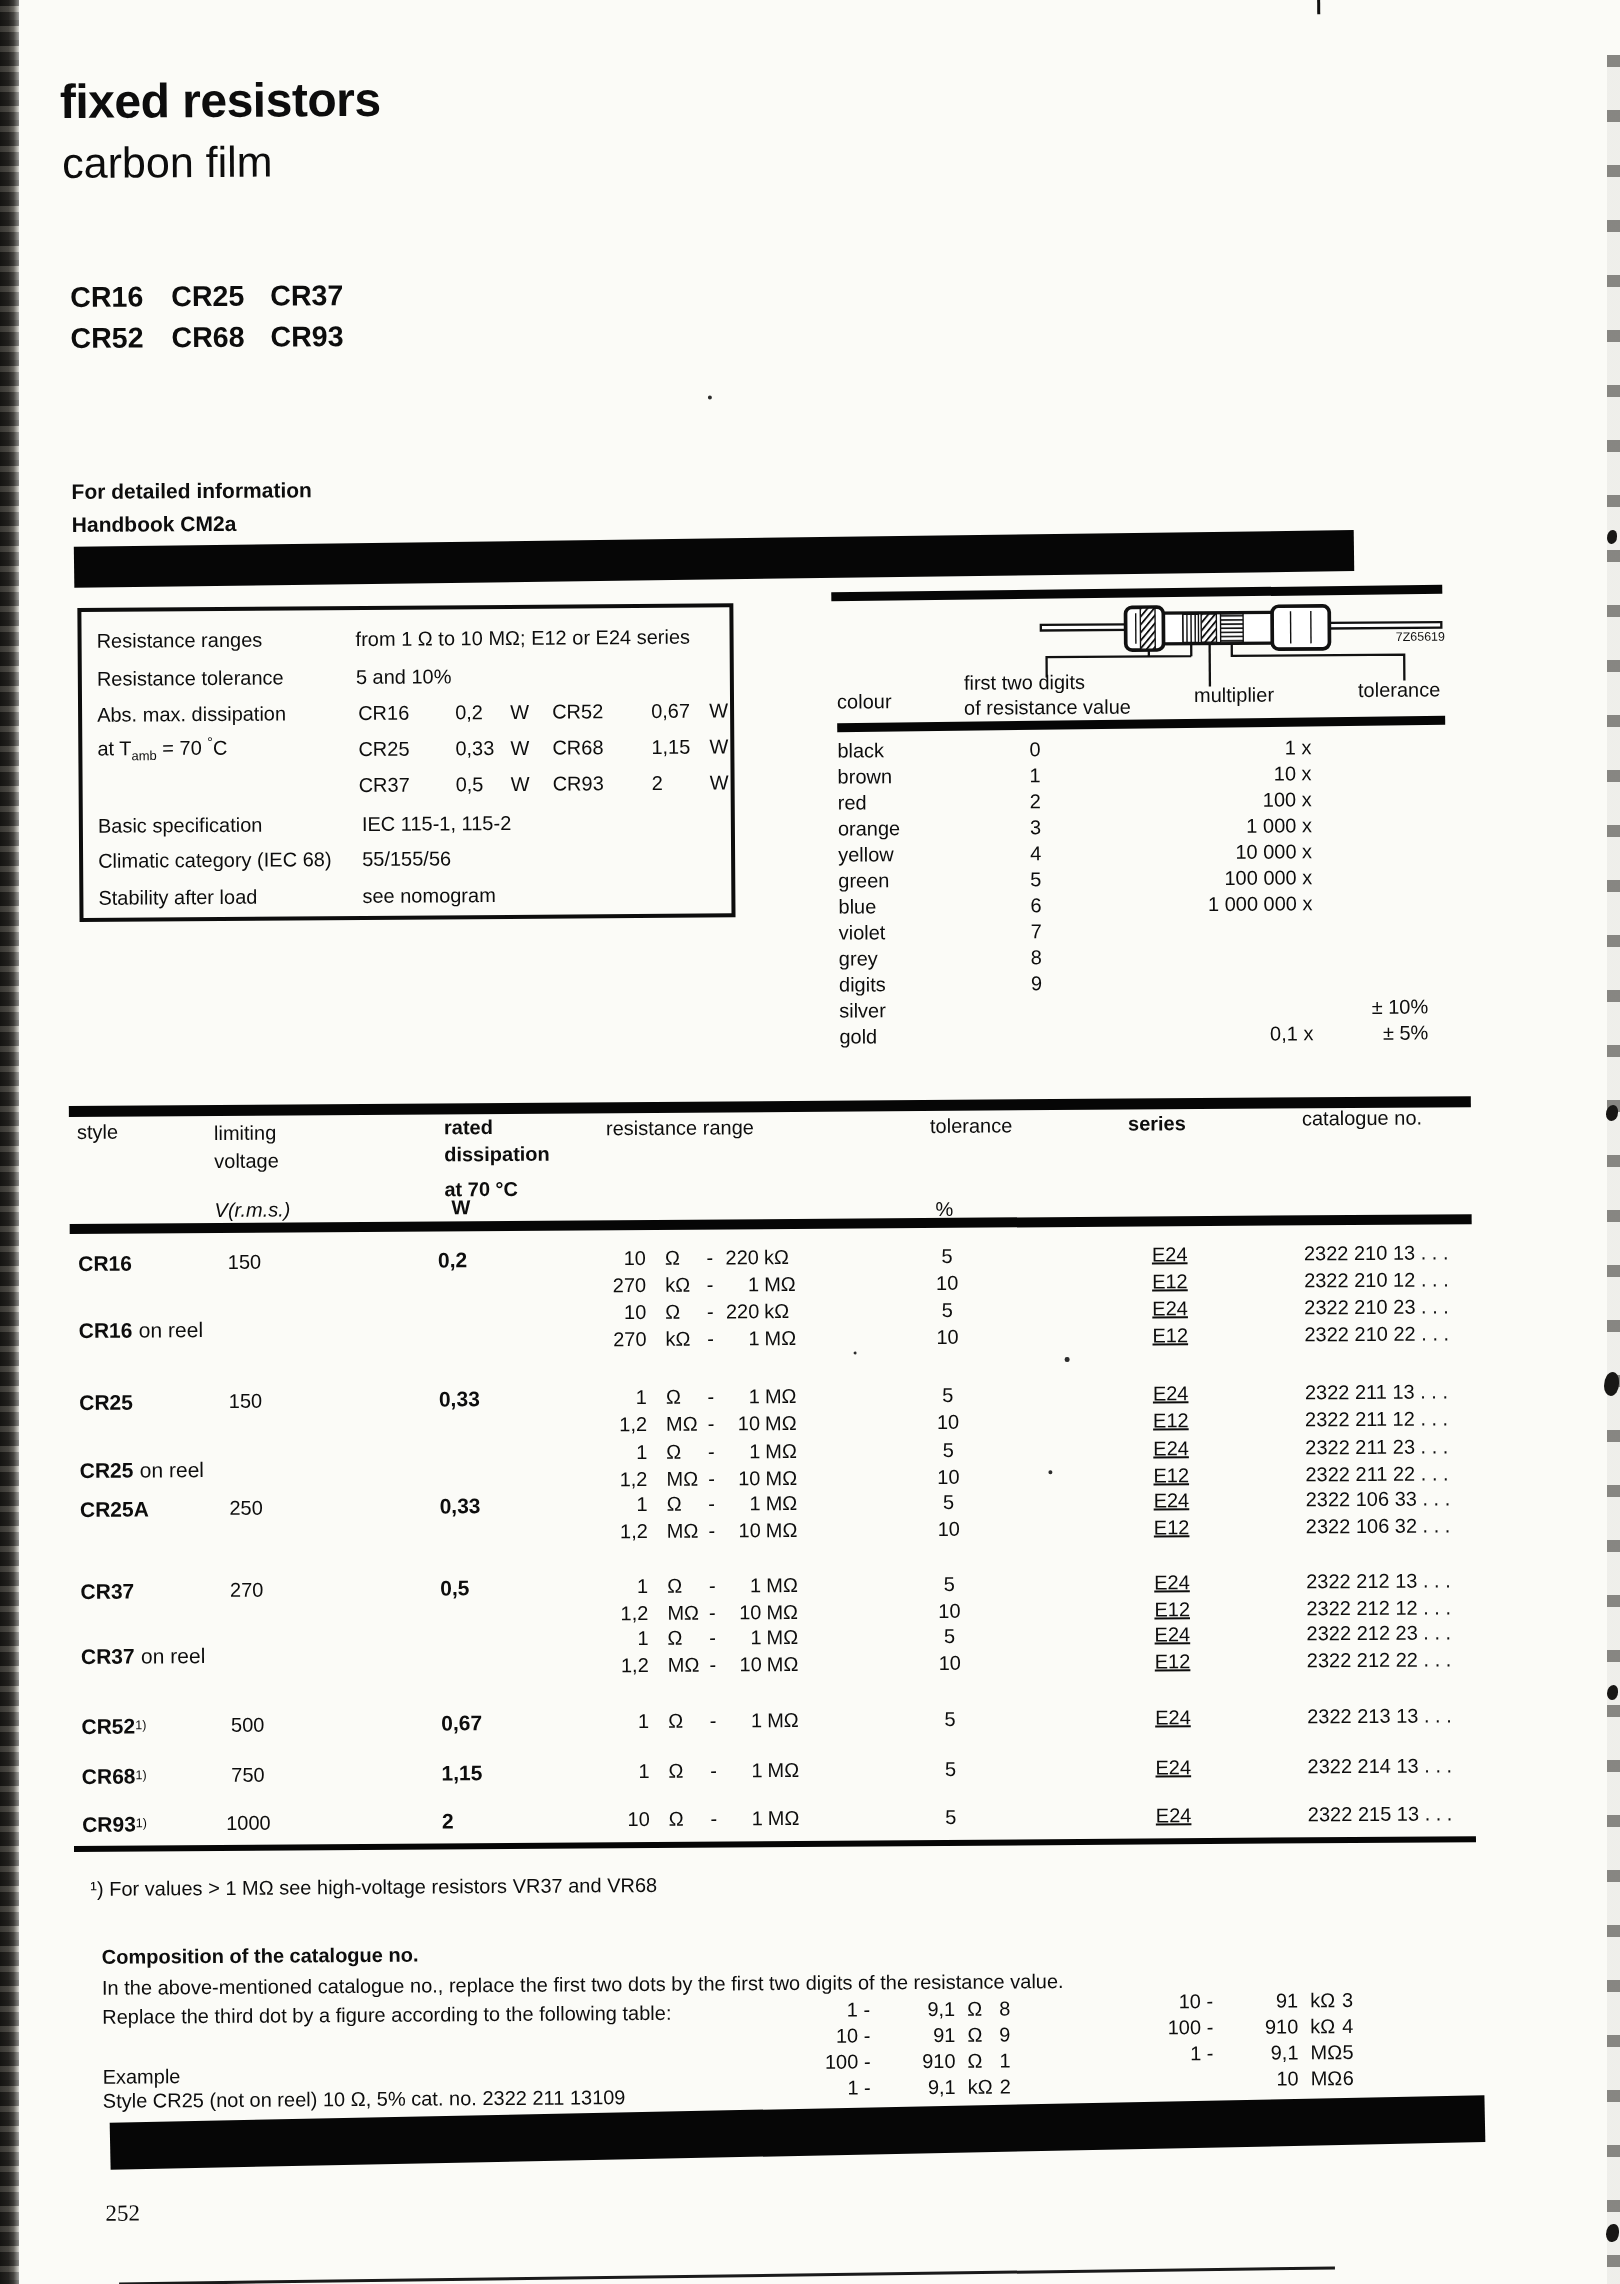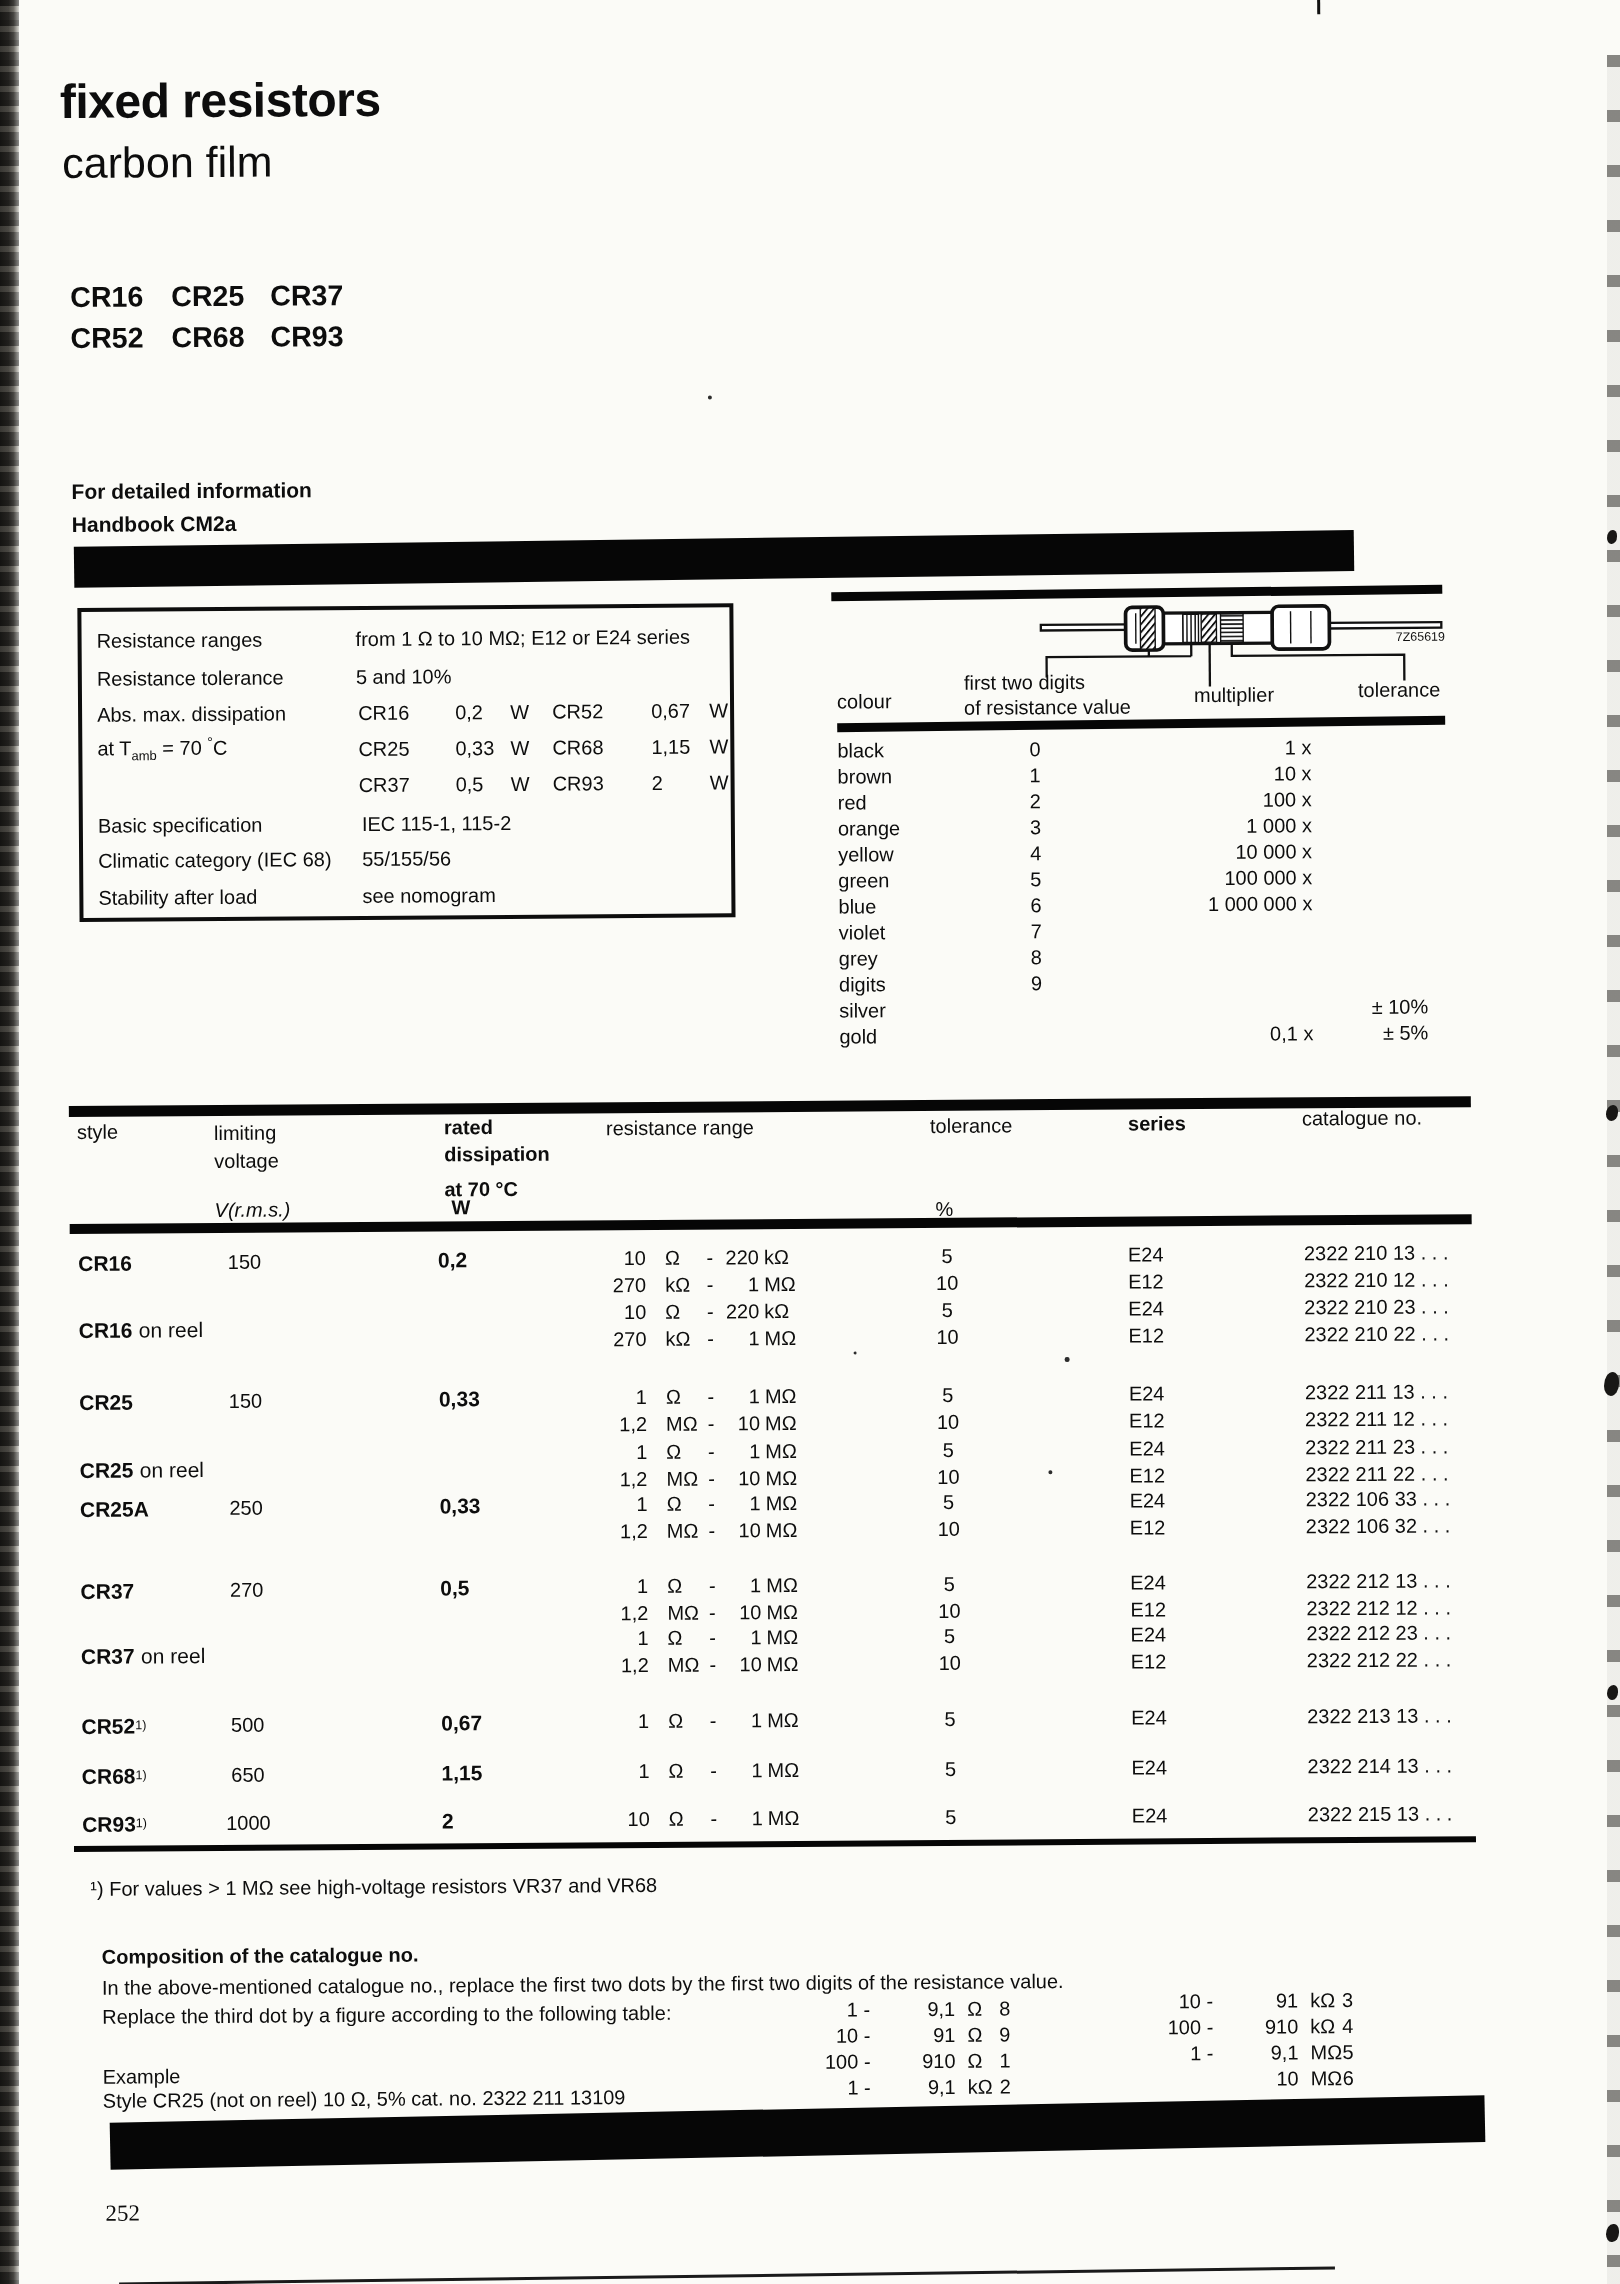--- a/index.html
+++ b/index.html
@@ -42,21 +42,21 @@
   .gw{position:absolute;left:368px;top:0;font-size:21px;font-weight:bold;}
   .grows{position:absolute;left:502px;top:0;width:949px;}
   .trow{position:relative;height:27px;font-size:20px;}
   .trow span{position:absolute;top:0;white-space:nowrap;}
   .c-a{left:0;width:74px;text-align:right;}
   .c-au{left:93px;}
   .c-d{left:124px;width:28px;text-align:center;}
   .c-b{left:152px;width:35px;text-align:right;}
   .c-bu{left:192px;}
   .c-tol{left:345px;width:60px;text-align:center;}
-  .c-ser{left:556px;}
+  .c-ser{left:580px;text-decoration:underline;}
   .c-cat{left:732px;}
   
   .ft{font-size:20px;white-space:nowrap;}
   .repl{width:258px;}
   .repl-row{position:relative;height:26px;font-size:20px;}
   .repl-row span{position:absolute;top:0;white-space:nowrap;}
   .r-from{left:0;width:83px;text-align:right;}
   .r-to{left:90px;width:78px;text-align:right;}
   .r-unit{left:180px;}
   .r-fig{left:198px;width:39px;text-align:center;}
@@ -491,21 +491,21 @@
             <span class="c-bu">MΩ</span>
             <span class="c-tol">5</span>
             <span class="c-ser">E24</span>
             <span class="c-cat">2322 213 13 . . .</span>
           </div>
         </div>
     </div>
 
     <div class="tgroup" style="top:1759px;height:28px;">
       <div class="gstyle"><b>CR68</b><sup>1)</sup><span class="sfx"></span></div>
-      <div class="gv">650</div>
+      <div class="gv">750</div>
       <div class="gw">1,15</div>
       <div class="grows">
           <div class="trow">
             <span class="c-a">1</span>
             <span class="c-au">Ω</span>
             <span class="c-d">-</span>
             <span class="c-b">1</span>
             <span class="c-bu">MΩ</span>
             <span class="c-tol">5</span>
             <span class="c-ser">E24</span>

